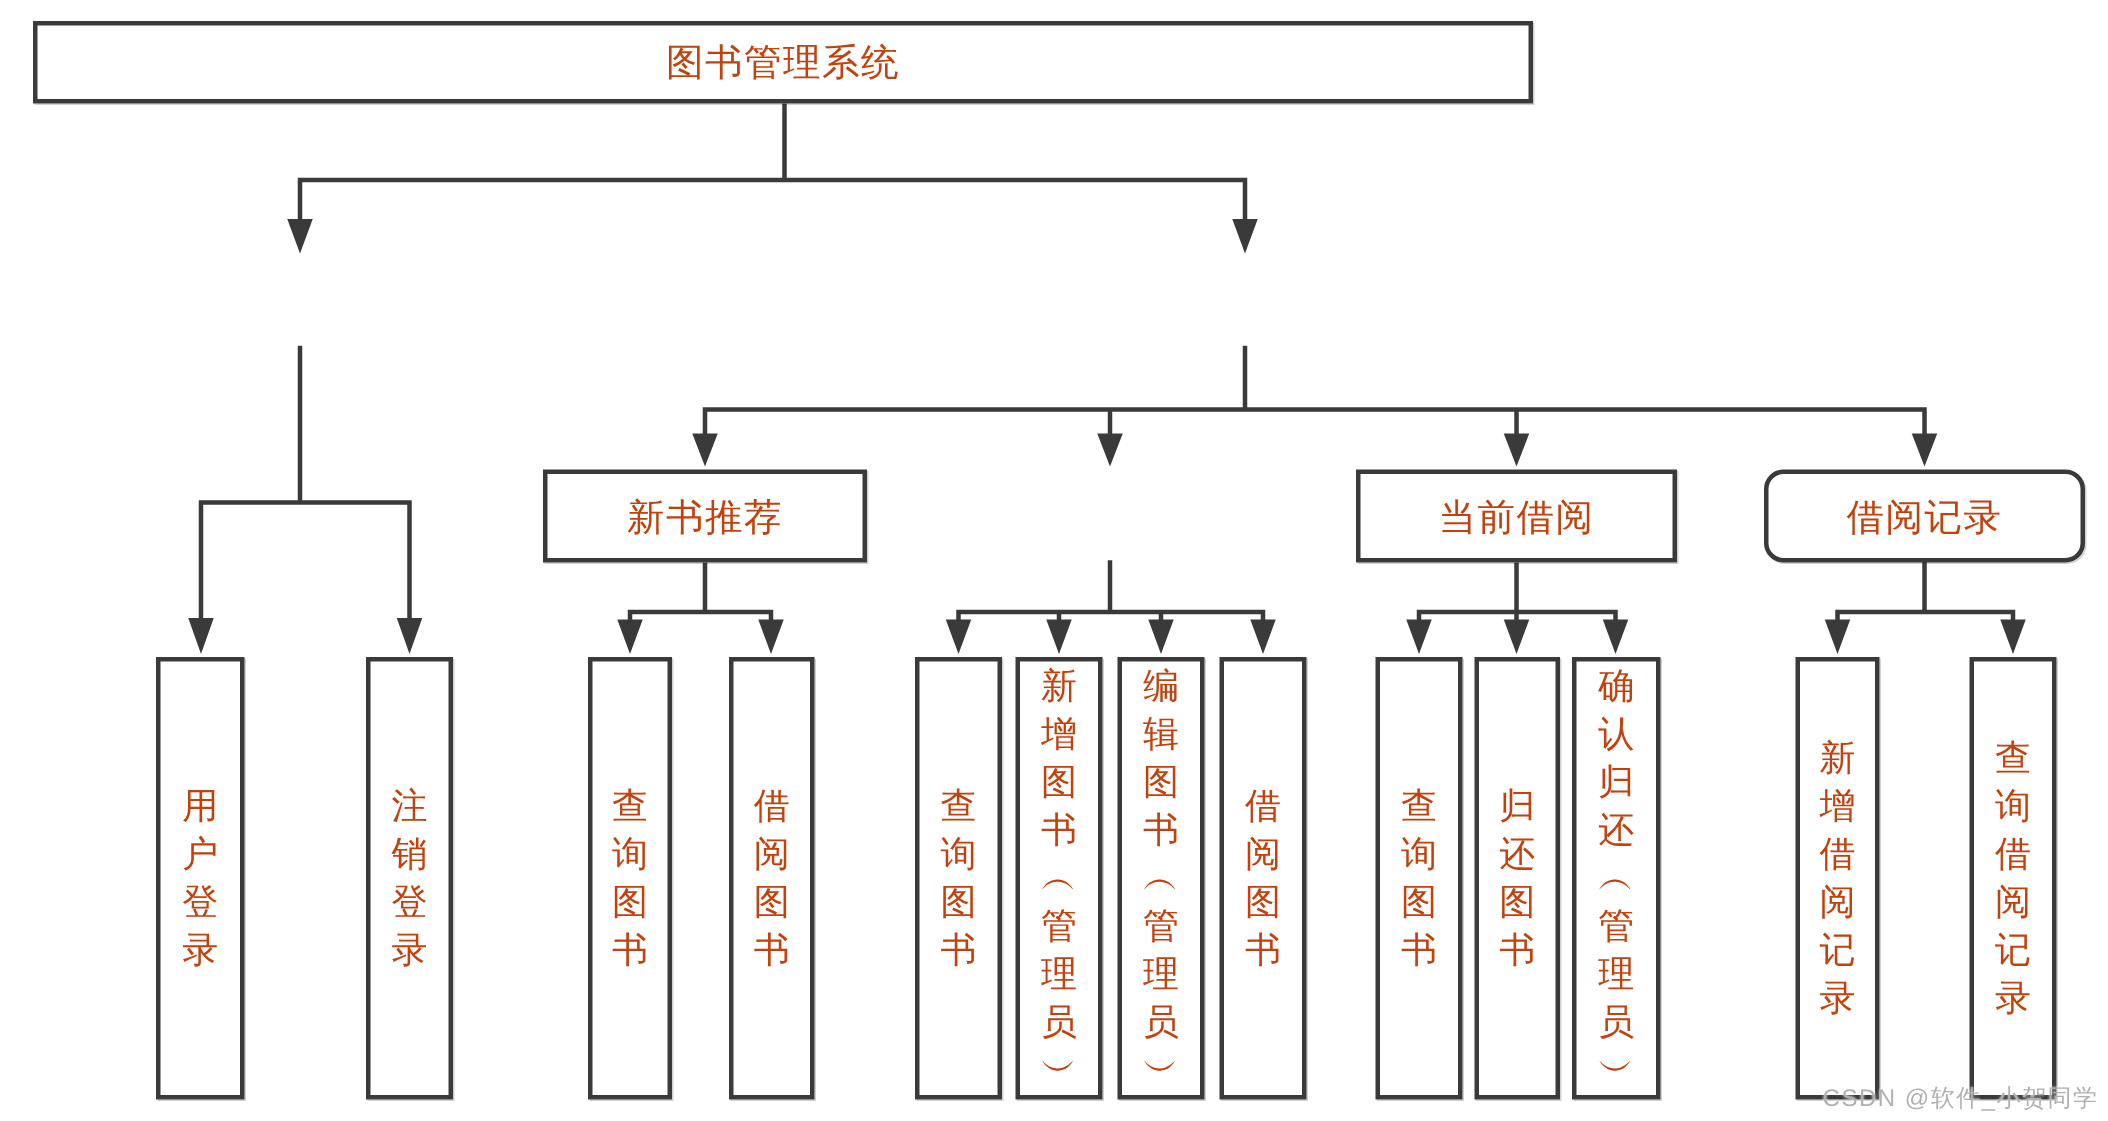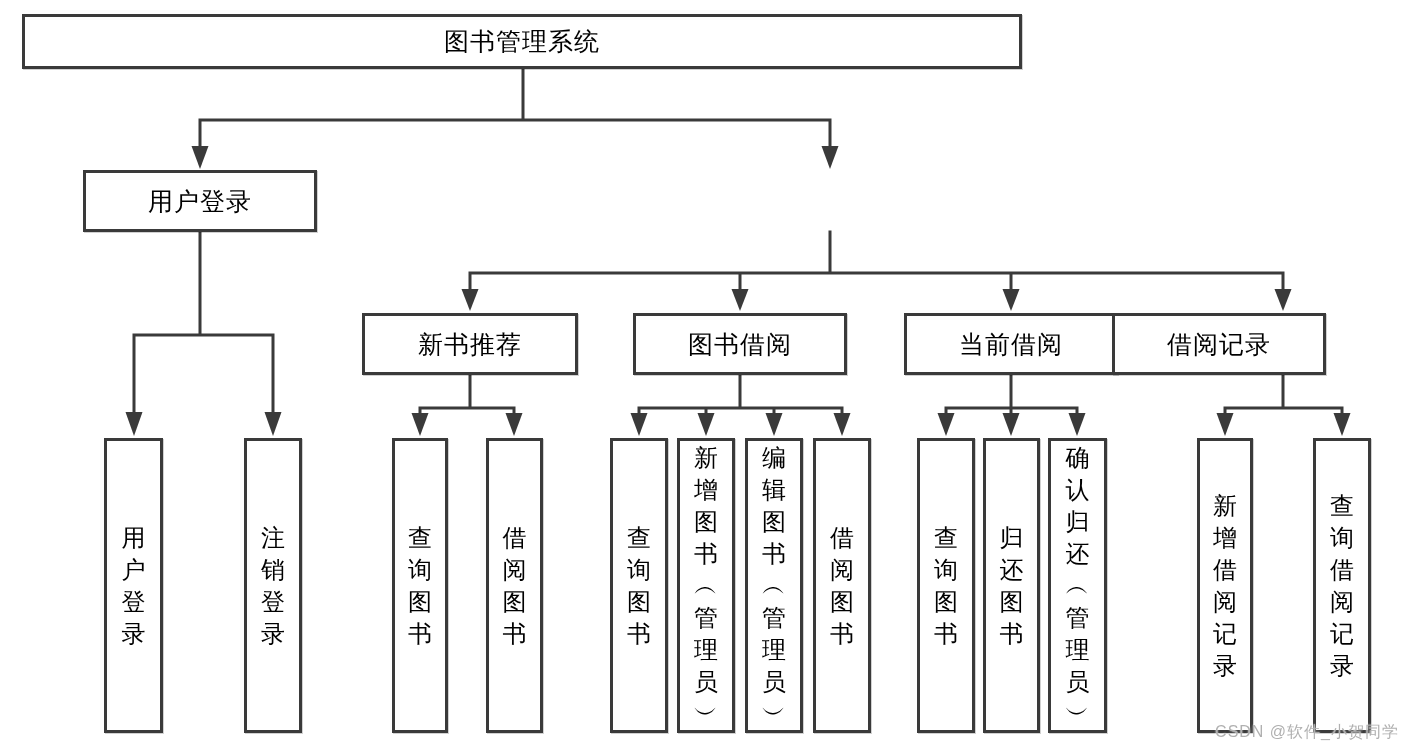--- a/index.html
+++ b/index.html
@@ -3,21 +3,21 @@
 <meta charset="utf-8">
 <style>
   html,body { margin:0; padding:0; background:#ffffff; }
   .canvas {
     position:relative; width:1405px; height:747px; background:#ffffff;
     font-family:"Liberation Sans", sans-serif; overflow:hidden;
   }
   svg.connectors { position:absolute; left:0; top:0; width:1405px; height:747px; }
   .node {
     position:absolute; box-sizing:border-box; background:#ffffff;
-    border:3px solid #3a3a3a; color:#000000;
+    border:3px solid #3a3a3a; color:#c2410c;
     display:flex; align-items:center; justify-content:center;
     box-shadow:1px 1px 0 rgba(0,0,0,0.18);
   }
   .hbox { font-size:25px; letter-spacing:1px; white-space:nowrap; }
   .vbox .vtext {
     display:flex; flex-direction:column; align-items:center; justify-content:center;
     height:100%; font-size:24px;
   }
   .vbox .vtext span { display:block; height:32px; line-height:32px; text-align:center; }
   .watermark {
@@ -66,26 +66,24 @@
       <polygon points="937.5,413 954.5,413 946,436"></polygon>
       <polygon points="1002.5,413 1019.5,413 1011,436"></polygon>
       <polygon points="1068.5,413 1085.5,413 1077,436"></polygon>
       <polygon points="1216.5,413 1233.5,413 1225,436"></polygon>
       <polygon points="1333.5,413 1350.5,413 1342,436"></polygon>
     </g>
   </svg>
 
   <div class="node hbox" style="left:22px; top:14px; width:1000px; height:55px;">图书管理系统</div>
 
-  <div class="node hbox" style="left:83px; top:170px; width:234px; height:62px;">用户登录</div>
 
   <div class="node hbox" style="left:362px; top:313px; width:216px; height:62px;text-align:right;">新书推荐</div>
-  <div class="node hbox" style="left:633px; top:313px; width:214px; height:62px;">图书借阅</div>
   <div class="node hbox" style="left:904px; top:313px; width:214px; height:62px;">当前借阅</div>
-  <div class="node hbox" style="left:1112px; top:313px; width:214px; height:62px;">借阅记录</div>
+  <div class="node hbox" style="left:1176px; top:313px; width:214px; height:62px;border-radius:13px;">借阅记录</div>
 
   <div class="node vbox" style="left:104px; top:438px; width:59px; height:295px;">
     <div class="vtext">
         <span>用</span>
         <span>户</span>
         <span>登</span>
         <span>录</span>
       </div>
   </div>
   <div class="node vbox" style="left:244px; top:438px; width:58px; height:295px;">

